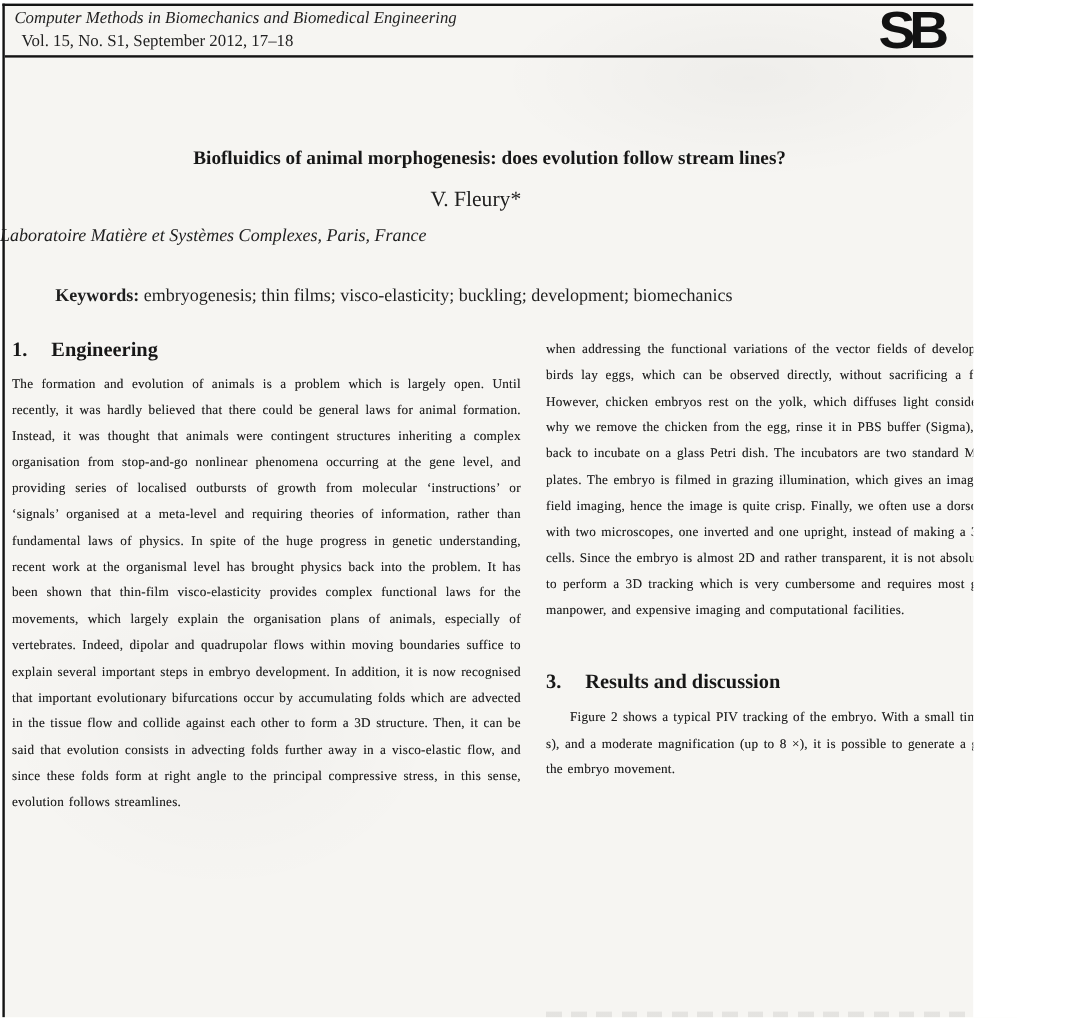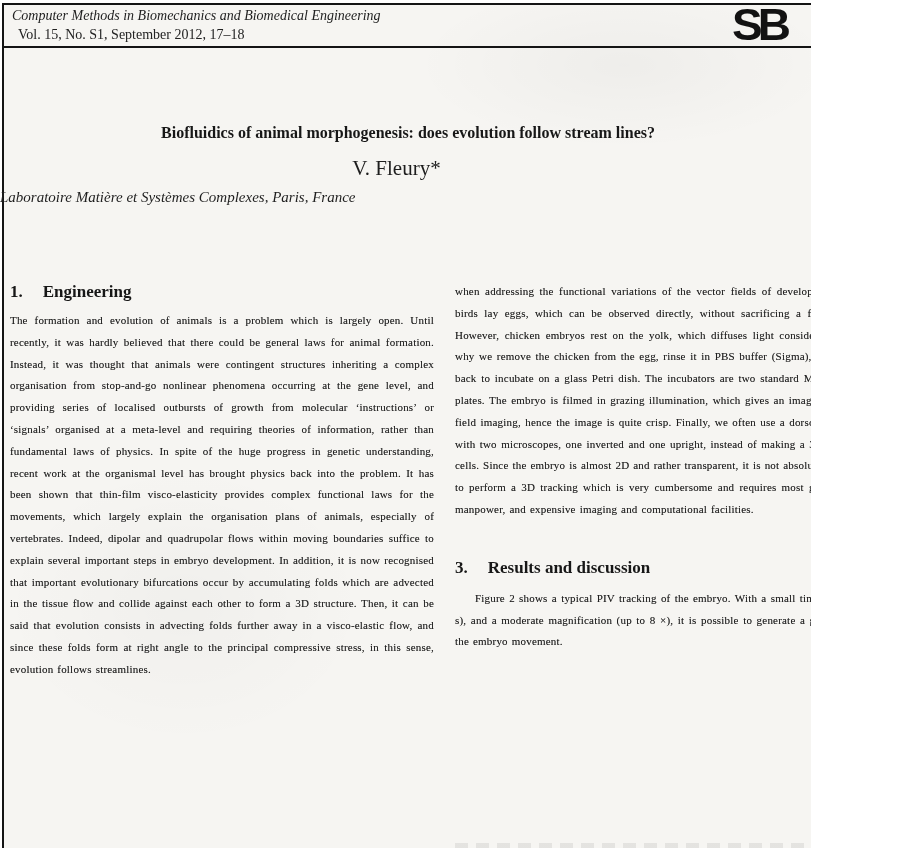--- a/index.html
+++ b/index.html
@@ -40,21 +40,21 @@
     transform:scaleY(0.95);
     padding-right:5px;
   }
   .article-title{
     position:absolute;left:55px;right:50px;top:121px;
     text-align:center;font-weight:bold;font-size:16px;line-height:24px;
     color:#171717;
   }
   .author{
     position:absolute;left:0;right:18px;top:156px;
-    text-align:center;font-size:21px;
+    text-align:center;font-size:18px;
   }
   .affiliation{
     position:absolute;left:0;right:18px;top:189px;
     text-align:left;font-style:italic;font-size:15px;
   }
   .keywords-line{
     position:absolute;left:46px;top:237px;right:60px;
     font-size:15px;line-height:20px;
   }
   .keywords-line .kw-label{font-weight:bold;}
@@ -94,20 +94,24 @@
 
   <div class="journal-name">Computer Methods in Biomechanics and Biomedical Engineering</div>
   <div class="issue-info">Vol. 15, No. S1, September 2012, 17–18</div>
   <div class="header-rule"></div>
   <div class="publisher-logo">SB</div>
 
   <div class="article-title">Biofluidics of animal morphogenesis: does evolution follow stream lines?</div>
   <div class="author">V. Fleury*</div>
   <div class="affiliation">Laboratoire Matière et Systèmes Complexes, Paris, France</div>
 
+  <div class="keywords-line">
+    <span class="kw-label">Keywords:</span>
+    <span>embryogenesis; thin films; visco-elasticity; buckling; development; biomechanics</span>
+  </div>
 
   <div class="column col-left">
     <h2 class="sec-heading">
       <span>1.</span>
       <span>Engineering</span>
     </h2>
     <p class="body-text">The formation and evolution of animals is a problem which is largely open. Until recently, it was hardly believed that there could be general laws for animal formation. Instead, it was thought that animals were contingent structures inheriting a complex organisation from stop-and-go nonlinear phenomena occurring at the gene level, and providing series of localised outbursts of growth from molecular ‘instructions’ or ‘signals’ organised at a meta-level and requiring theories of information, rather than fundamental laws of physics. In spite of the huge progress in genetic understanding, recent work at the organismal level has brought physics back into the problem. It has been shown that thin-film visco-elasticity provides complex functional laws for the movements, which largely explain the organisation plans of animals, especially of vertebrates. Indeed, dipolar and quadrupolar flows within moving boundaries suffice to explain several important steps in embryo development. In addition, it is now recognised that important evolutionary bifurcations occur by accumulating folds which are advected in the tissue flow and collide against each other to form a 3D structure. Then, it can be said that evolution consists in advecting folds further away in a visco-elastic flow, and since these folds form at right angle to the principal compressive stress, in this sense, evolution follows streamlines.</p>
   </div>
 
   <div class="column col-right">

